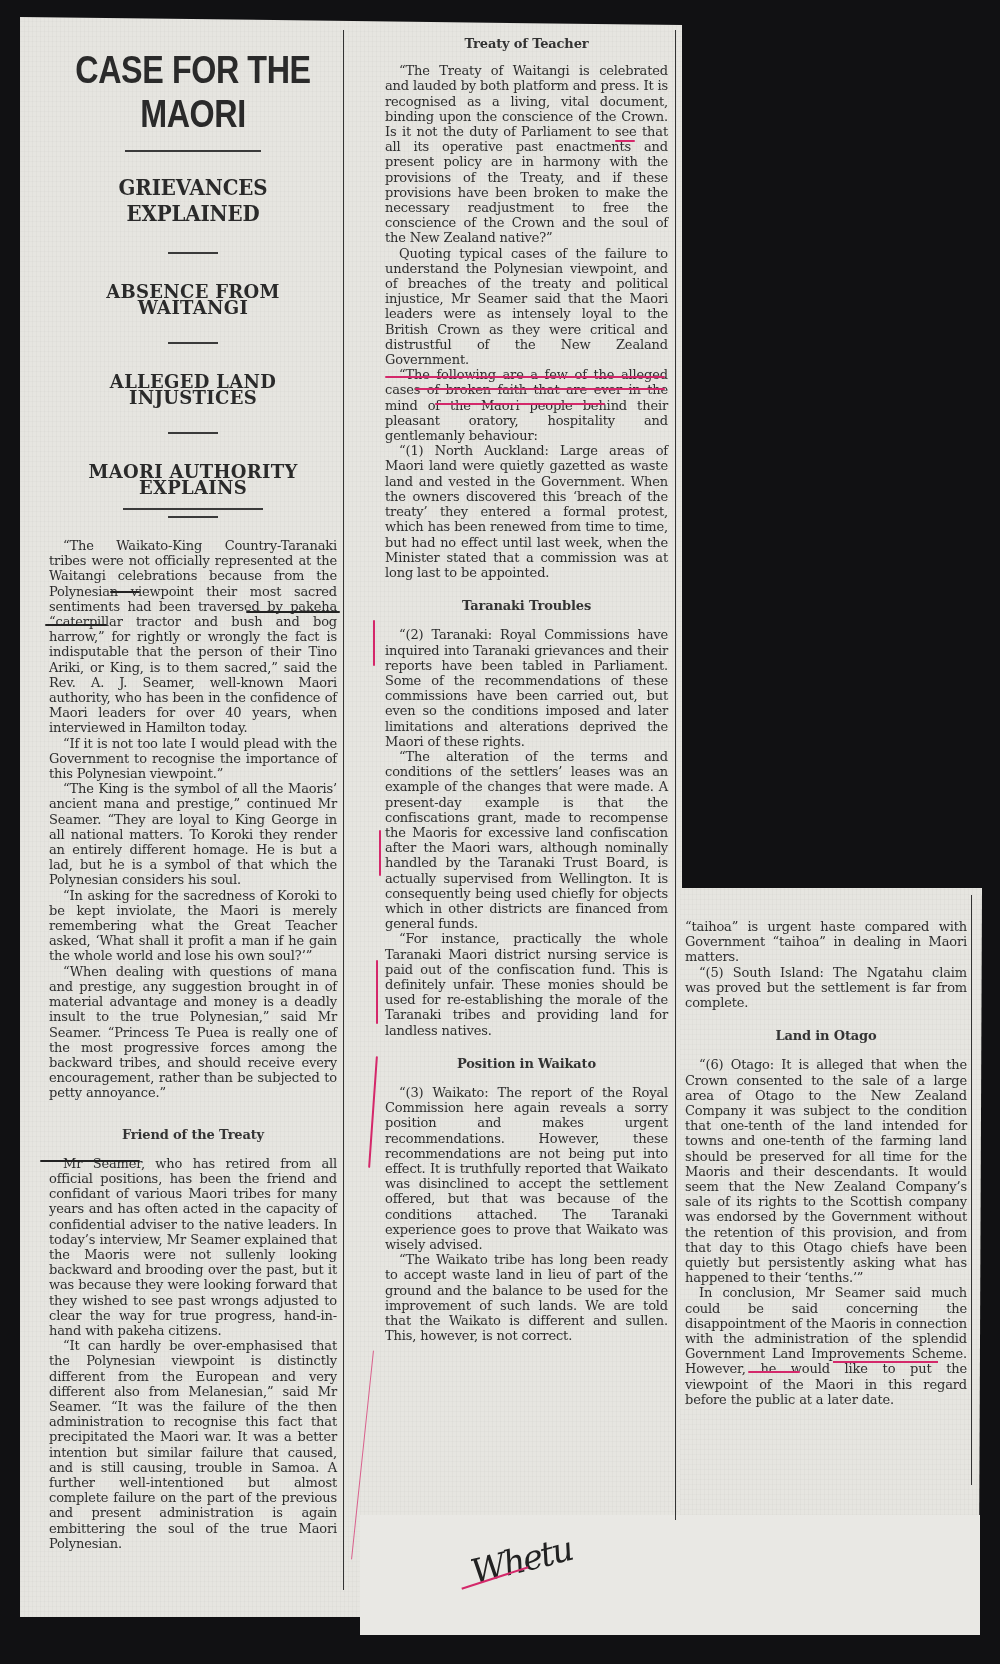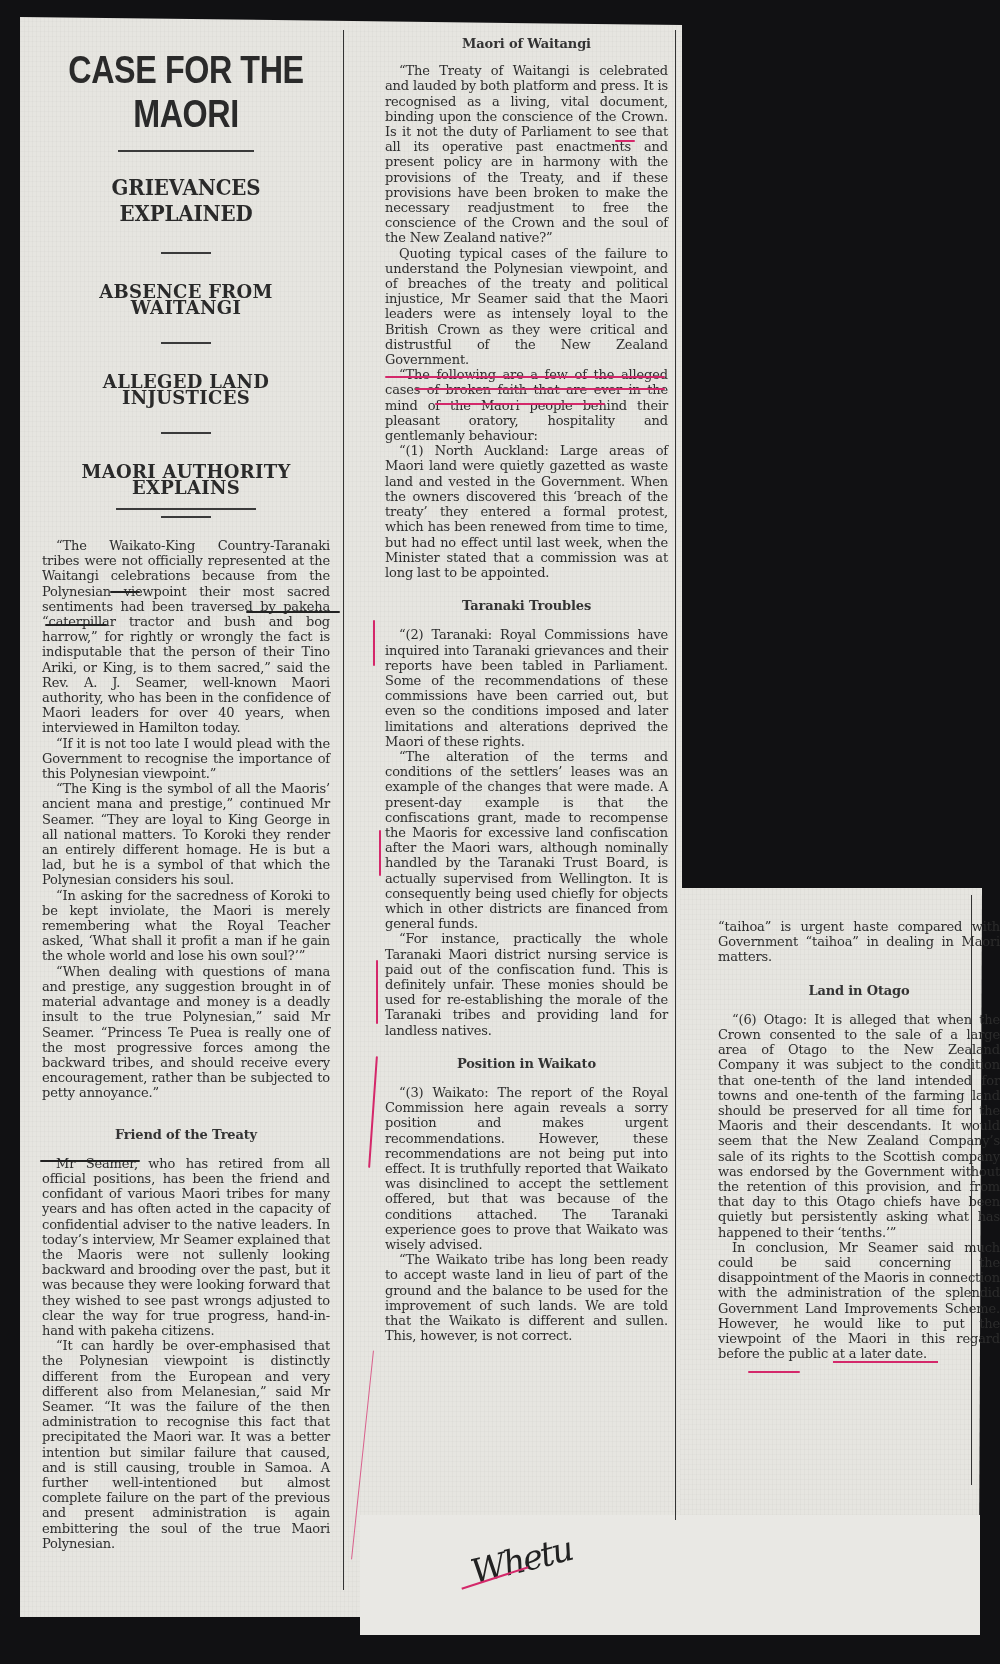--- a/index.html
+++ b/index.html
@@ -48,31 +48,31 @@
     .col {
       position: absolute;
       font-family: "DejaVu Serif", serif;
       color: #2c2c2c;
       font-size: 13px;
       line-height: 15.2px;
       text-align: justify;
       letter-spacing: -0.15px;
     }
     #col-left {
-      left: 42px;
+      left: 49px;
       top: 30px;
       width: 288px;
     }
     #col-mid {
       left: 385px;
       top: 36px;
       width: 283px;
     }
     #col-right {
-      left: 718px;
+      left: 685px;
       top: 919px;
       width: 282px;
     }
     .rule-v {
       position: absolute;
       width: 1px;
       background: #333;
     }
     #rule-left { left: 343px; top: 30px; height: 1560px; }
     #rule-mid  { left: 675px; top: 30px; height: 1490px; }
@@ -184,47 +184,48 @@
   <div class="dash short"></div>
   <h3 class="headline h3 spaced">ALLEGED LAND INJUSTICES</h3>
   <div class="dash short"></div>
   <h3 class="headline h3 spaced">MAORI AUTHORITY EXPLAINS</h3>
   <div class="dash sep"></div>
   <div class="dash short" style="margin-top:6px;margin-bottom:20px;"></div>
 
   <p class="para">“The Waikato-King Country-Taranaki tribes were not officially represented at the Waitangi celebrations because from the Polynesian viewpoint their most sacred sentiments had been traversed by pakeha “caterpillar tractor and bush and bog harrow,” for rightly or wrongly the fact is indisputable that the person of their Tino Ariki, or King, is to them sacred,” said the Rev. A. J. Seamer, well-known Maori authority, who has been in the confidence of Maori leaders for over 40 years, when interviewed in Hamilton today.</p>
   <p class="para">“If it is not too late I would plead with the Government to recognise the importance of this Polynesian viewpoint.”</p>
   <p class="para">“The King is the symbol of all the Maoris’ ancient mana and prestige,” continued Mr Seamer. “They are loyal to King George in all national matters. To Koroki they render an entirely different homage. He is but a lad, but he is a symbol of that which the Polynesian considers his soul.</p>
-  <p class="para">“In asking for the sacredness of Koroki to be kept inviolate, the Maori is merely remembering what the Royal Teacher asked, ‘What shall it profit a man if he gain the whole world and lose his own soul?’”</p>
+  <p class="para">“In asking for the sacredness of Koroki to be kept inviolate, the Maori is merely remembering what the Great Teacher asked, ‘What shall it profit a man if he gain the whole world and lose his own soul?’”</p>
   <p class="para">“When dealing with questions of mana and prestige, any suggestion brought in of material advantage and money is a deadly insult to the true Polynesian,” said Mr Seamer. “Princess Te Puea is really one of the most progressive forces among the backward tribes, and should receive every encouragement, rather than be subjected to petty annoyance.”</p>
 
   <div class="subhead" style="margin-top:26px;">Friend of the Treaty</div>
   <p class="para">Mr Seamer, who has retired from all official positions, has been the friend and confidant of various Maori tribes for many years and has often acted in the capacity of confidential adviser to the native leaders. In today’s interview, Mr Seamer explained that the Maoris were not sullenly looking backward and brooding over the past, but it was because they were looking forward that they wished to see past wrongs adjusted to clear the way for true progress, hand-in-hand with pakeha citizens.</p>
   <p class="para">“It can hardly be over-emphasised that the Polynesian viewpoint is distinctly different from the European and very different also from Melanesian,” said Mr Seamer. “It was the failure of the then administration to recognise this fact that precipitated the Maori war. It was a better intention but similar failure that caused, and is still causing, trouble in Samoa. A further well-intentioned but almost complete failure on the part of the previous and present administration is again embittering the soul of the true Maori Polynesian.</p>
 </div>
 
 <div id="col-mid" class="col">
-  <div class="subhead top">Maori of Waitangi</div>
+  <div class="subhead top">Treaty of Teacher</div>
   <p class="para">“The Treaty of Waitangi is celebrated and lauded by both platform and press. It is recognised as a living, vital document, binding upon the conscience of the Crown. Is it not the duty of Parliament to see that all its operative past enactments and present policy are in harmony with the provisions of the Treaty, and if these provisions have been broken to make the necessary readjustment to free the conscience of the Crown and the soul of the New Zealand native?”</p>
   <p class="para">Quoting typical cases of the failure to understand the Polynesian viewpoint, and of breaches of the treaty and political injustice, Mr Seamer said that the Maori leaders were as intensely loyal to the British Crown as they were critical and distrustful of the New Zealand Government.</p>
   <p class="para">“The following are a few of the alleged cases of broken faith that are ever in the mind of the Maori people behind their pleasant oratory, hospitality and gentlemanly behaviour:</p>
   <p class="para">“(1) North Auckland: Large areas of Maori land were quietly gazetted as waste land and vested in the Government. When the owners discovered this ‘breach of the treaty’ they entered a formal protest, which has been renewed from time to time, but had no effect until last week, when the Minister stated that a commission was at long last to be appointed.</p>
 
   <div class="subhead">Taranaki Troubles</div>
   <p class="para">“(2) Taranaki: Royal Commissions have inquired into Taranaki grievances and their reports have been tabled in Parliament. Some of the recommendations of these commissions have been carried out, but even so the conditions imposed and later limitations and alterations deprived the Maori of these rights.</p>
   <p class="para">“The alteration of the terms and conditions of the settlers’ leases was an example of the changes that were made. A present-day example is that the confiscations grant, made to recompense the Maoris for excessive land confiscation after the Maori wars, although nominally handled by the Taranaki Trust Board, is actually supervised from Wellington. It is consequently being used chiefly for objects which in other districts are financed from general funds.</p>
   <p class="para">“For instance, practically the whole Taranaki Maori district nursing service is paid out of the confiscation fund. This is definitely unfair. These monies should be used for re-establishing the morale of the Taranaki tribes and providing land for landless natives.</p>
 
   <div class="subhead">Position in Waikato</div>
   <p class="para">“(3) Waikato: The report of the Royal Commission here again reveals a sorry position and makes urgent recommendations. However, these recommendations are not being put into effect. It is truthfully reported that Waikato was disinclined to accept the settlement offered, but that was because of the conditions attached. The Taranaki experience goes to prove that Waikato was wisely advised.</p>
   <p class="para">“The Waikato tribe has long been ready to accept waste land in lieu of part of the ground and the balance to be used for the improvement of such lands. We are told that the Waikato is different and sullen. This, however, is not correct.</p>
 </div>
 
 <div id="col-right" class="col">
   <p class="para cont">“taihoa” is urgent haste compared with Government “taihoa” in dealing in Maori matters.</p>
+  <p class="para">“(5) South Island: The Ngatahu claim was proved but the settlement is far from complete.</p>
   <div class="subhead">Land in Otago</div>
   <p class="para">“(6) Otago: It is alleged that when the Crown consented to the sale of a large area of Otago to the New Zealand Company it was subject to the condition that one-tenth of the land intended for towns and one-tenth of the farming land should be preserved for all time for the Maoris and their descendants. It would seem that the New Zealand Company’s sale of its rights to the Scottish company was endorsed by the Government without the retention of this provision, and from that day to this Otago chiefs have been quietly but persistently asking what has happened to their ‘tenths.’”</p>
   <p class="para">In conclusion, Mr Seamer said much could be said concerning the disappointment of the Maoris in connection with the administration of the splendid Government Land Improvements Scheme. However, he would like to put the viewpoint of the Maori in this regard before the public at a later date.</p>
 </div>
 
 <div class="mark" style="left:373px; top:620px; height:46px;"></div>
 <div class="mark" style="left:379px; top:830px; height:46px;"></div>
 <div class="mark" style="left:376px; top:960px; height:64px;"></div>
 <div class="mark" style="left:372px; top:1056px; height:112px; transform:rotate(4deg);"></div>
 <div class="mark" style="left:362px; top:1350px; height:210px; width:1px; transform:rotate(6deg); opacity:0.7;"></div>

